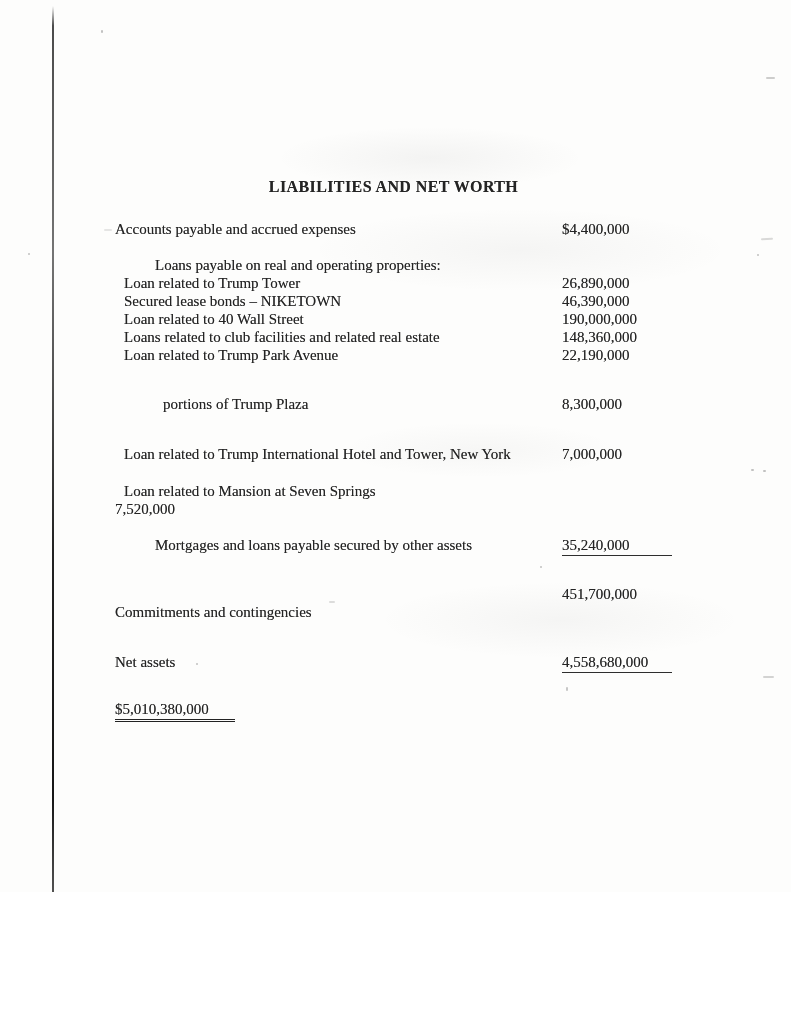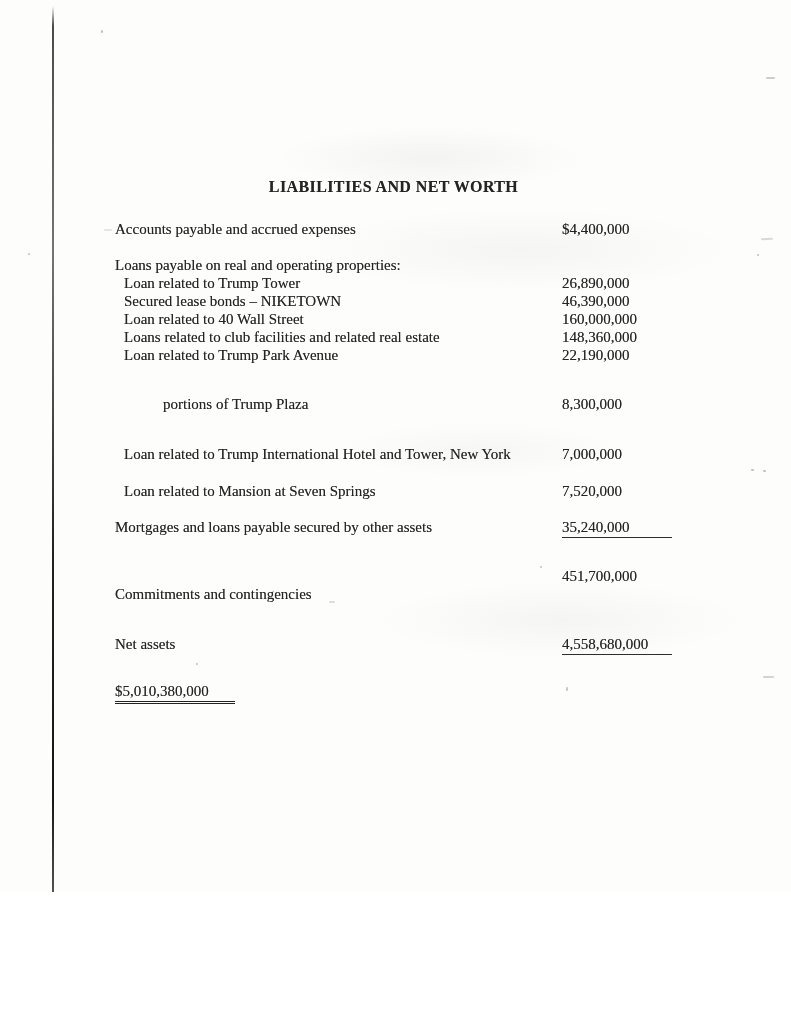--- a/index.html
+++ b/index.html
@@ -55,22 +55,22 @@
   .label { white-space: nowrap; }
   .label .l2 { display: block; padding-left: 39px; }
   .ind1 { padding-left: 9px; }
   .ind-total { padding-left: 88px; }
   .amt { width: 110px; display: flex; flex: none; }
   .amt .num { flex: 1; text-align: left; }
   .amt.wide { width: 120px; }
   .amt.u1 { border-bottom: 1.6px solid #2e2e2e; padding-bottom: 1px; }
   .amt.u2 { border-bottom: 3px double #232323; padding-bottom: 1px; }
   .mt0  { margin-top: 0; }
-  .mt18 { margin-top: 18px; }
-  .mt19 { margin-top: 19px; }
+  .mt18 { margin-top: 18px; margin-left: 40px; }
+  .mt19 { margin-top: 19px; flex-direction: column; }
   .mt24 { margin-top: 24px; }
   .mt27 { margin-top: 27px; }
   .mt29 { margin-top: 29px; }
   .mt31 { margin-top: 31px; }
   .mt32 { margin-top: 32px; }
   .page-number {
     position: absolute;
     left: 364px;
     top: 923px;
     width: 16px;
@@ -140,21 +140,21 @@
     <div class="row mt0">
       <span class="label ind1">Secured lease bonds – NIKETOWN</span>
       <span class="amt">
           <span class="num">46,390,000</span>
         </span>
     </div>
 
     <div class="row mt0">
       <span class="label ind1">Loan related to 40 Wall Street</span>
       <span class="amt">
-          <span class="num">160,000,000</span>
+          <span class="num">190,000,000</span>
         </span>
     </div>
 
     <div class="row mt0">
       <span class="label ind1">Loans related to club facilities and related real estate</span>
       <span class="amt">
           <span class="num">148,360,000</span>
         </span>
     </div>
 

